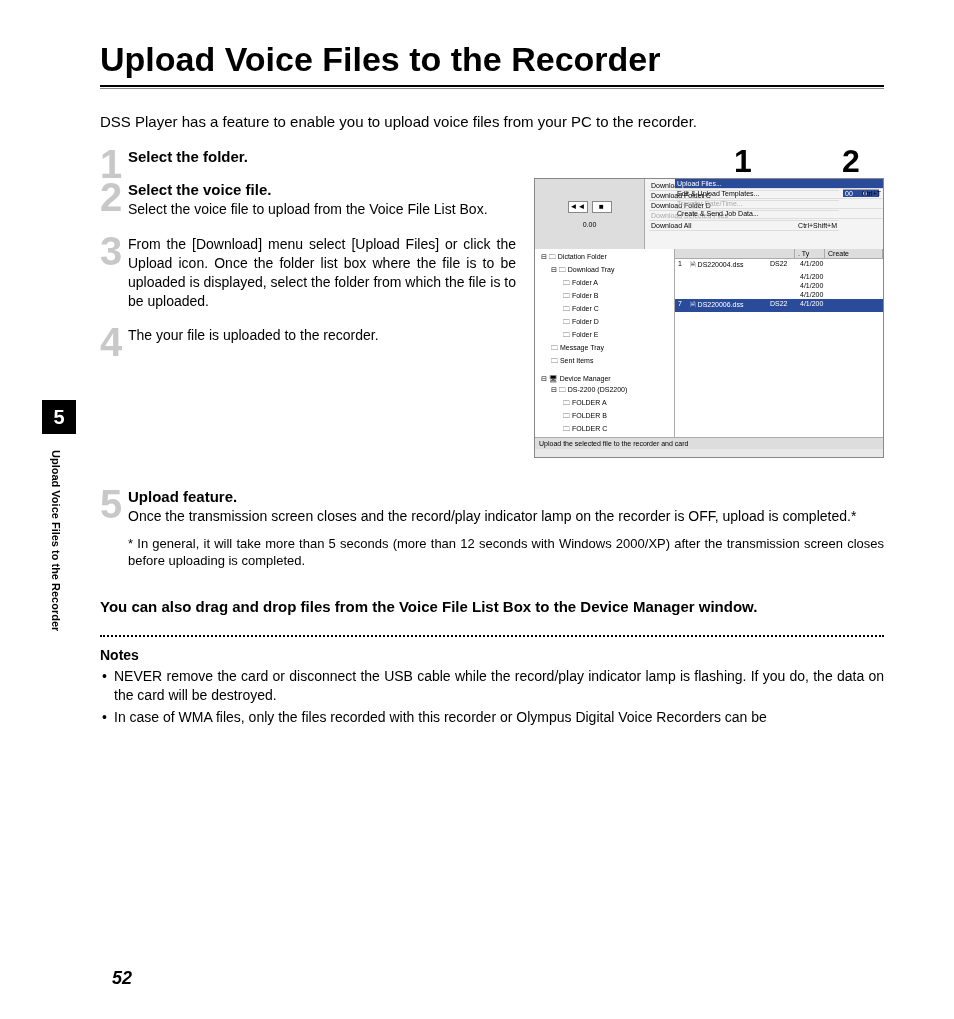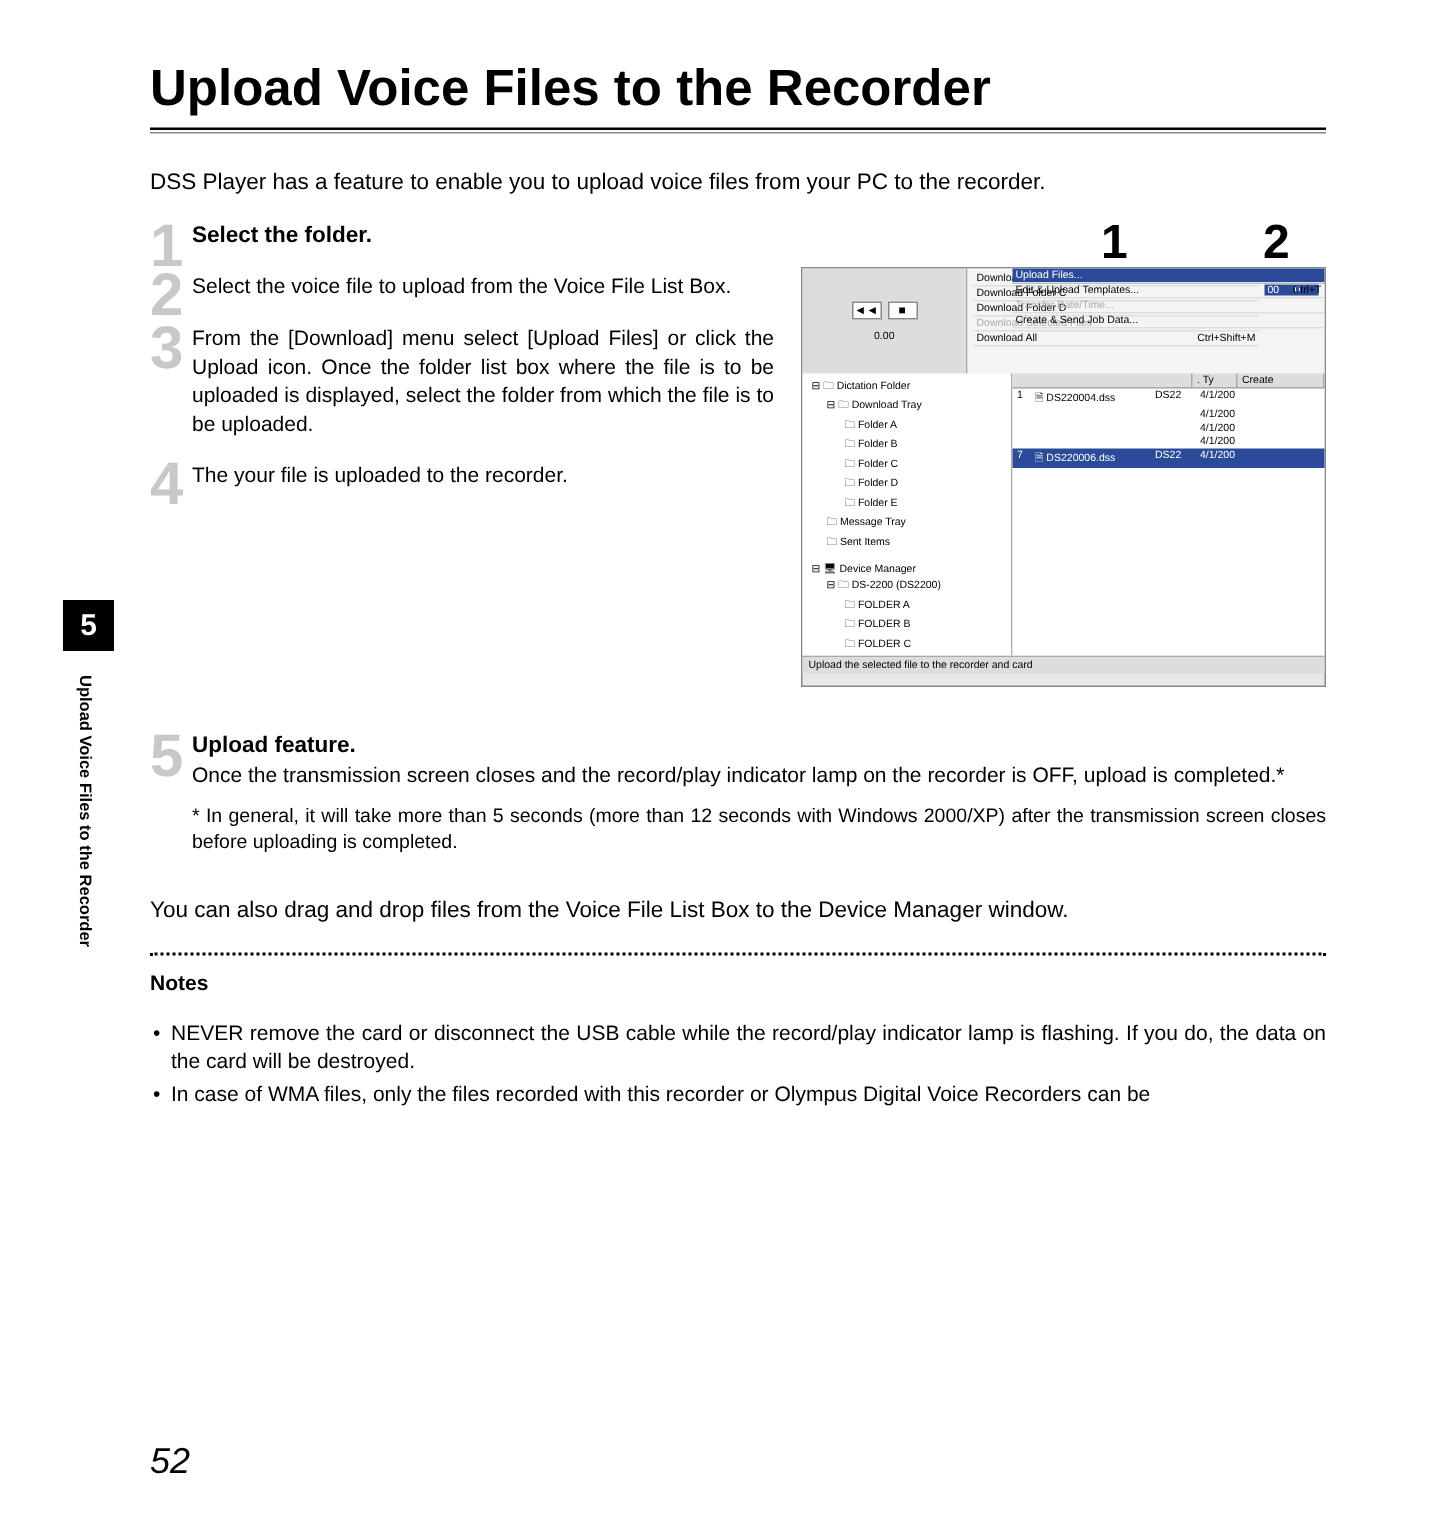--- a/index.html
+++ b/index.html
@@ -29,26 +29,26 @@
   .step { position: relative; padding-left: 28px; margin-bottom: 16px; }
   .step-num {
     position: absolute; left: 0; top: -4px;
     font-size: 40px; font-weight: bold; color: #c8c8c8;
     line-height: 1;
   }
   .step-head { font-weight: bold; font-size: 15px; margin-bottom: 2px; }
   .step-body { font-size: 14px; line-height: 1.35; text-align: justify; }
   .step5 { padding-left: 28px; position: relative; margin-top: 30px; margin-bottom: 10px; }
   .footnote { font-size: 13px; margin-left: 28px; margin-bottom: 28px; text-align: justify; line-height:1.3;}
-  .drag-note { font-size: 15px; margin-bottom: 20px; }
+  .drag-note { font-size: 15px; margin-bottom: 20px; font-weight: bold; }
   .dots { border: none; border-top: 2px dotted #000; margin: 8px 0 10px 0; }
-  .notes-head { font-weight: bold; font-size: 14px; margin-bottom: 16px; }
+  .notes-head { font-weight: bold; font-size: 14px; margin-bottom: 4px; }
   .note-item { font-size: 14px; line-height: 1.35; text-align: justify; padding-left: 14px; position: relative; margin-bottom: 4px; }
   .note-item::before { content: "•"; position: absolute; left: 2px; }
-  .page-num { position: absolute; left: 100px; bottom: 30px; font-size: 24px; font-weight: normal; font-style: italic; }
+  .page-num { position: absolute; left: 112px; bottom: 30px; font-size: 18px; font-weight: bold; font-style: italic; }
 
   .side-tab {
     position: absolute; left: 42px; top: 400px; width: 34px; height: 34px;
     background: #000; color: #fff; font-weight: bold; font-size: 20px;
     display:flex; align-items:center; justify-content:center;
   }
   .side-label {
     position: absolute; left: 50px; top: 450px; writing-mode: vertical-rl;
     font-size: 11px; font-weight: bold;
   }
@@ -100,20 +100,21 @@
 <p class="intro">DSS Player has a feature to enable you to upload voice files from your PC to the recorder.</p>
 
 <div class="content-row">
   <div class="steps-col">
     <div class="step">
       <div class="step-num">1</div>
       <div class="step-head">Select the folder.</div>
     </div>
     <div class="step">
       <div class="step-num">2</div>
+      <div class="step-head">Select the voice file.</div>
       <div class="step-body">Select the voice file to upload from the Voice File List Box.</div>
     </div>
     <div class="step">
       <div class="step-num">3</div>
       <div class="step-body">From the [Download] menu select [Upload Files] or click the Upload icon. Once the folder list box where the file is to be uploaded is displayed, select the folder from which the file is to be uploaded.</div>
     </div>
     <div class="step">
       <div class="step-num">4</div>
       <div class="step-body">The your file is uploaded to the recorder.</div>
     </div>

